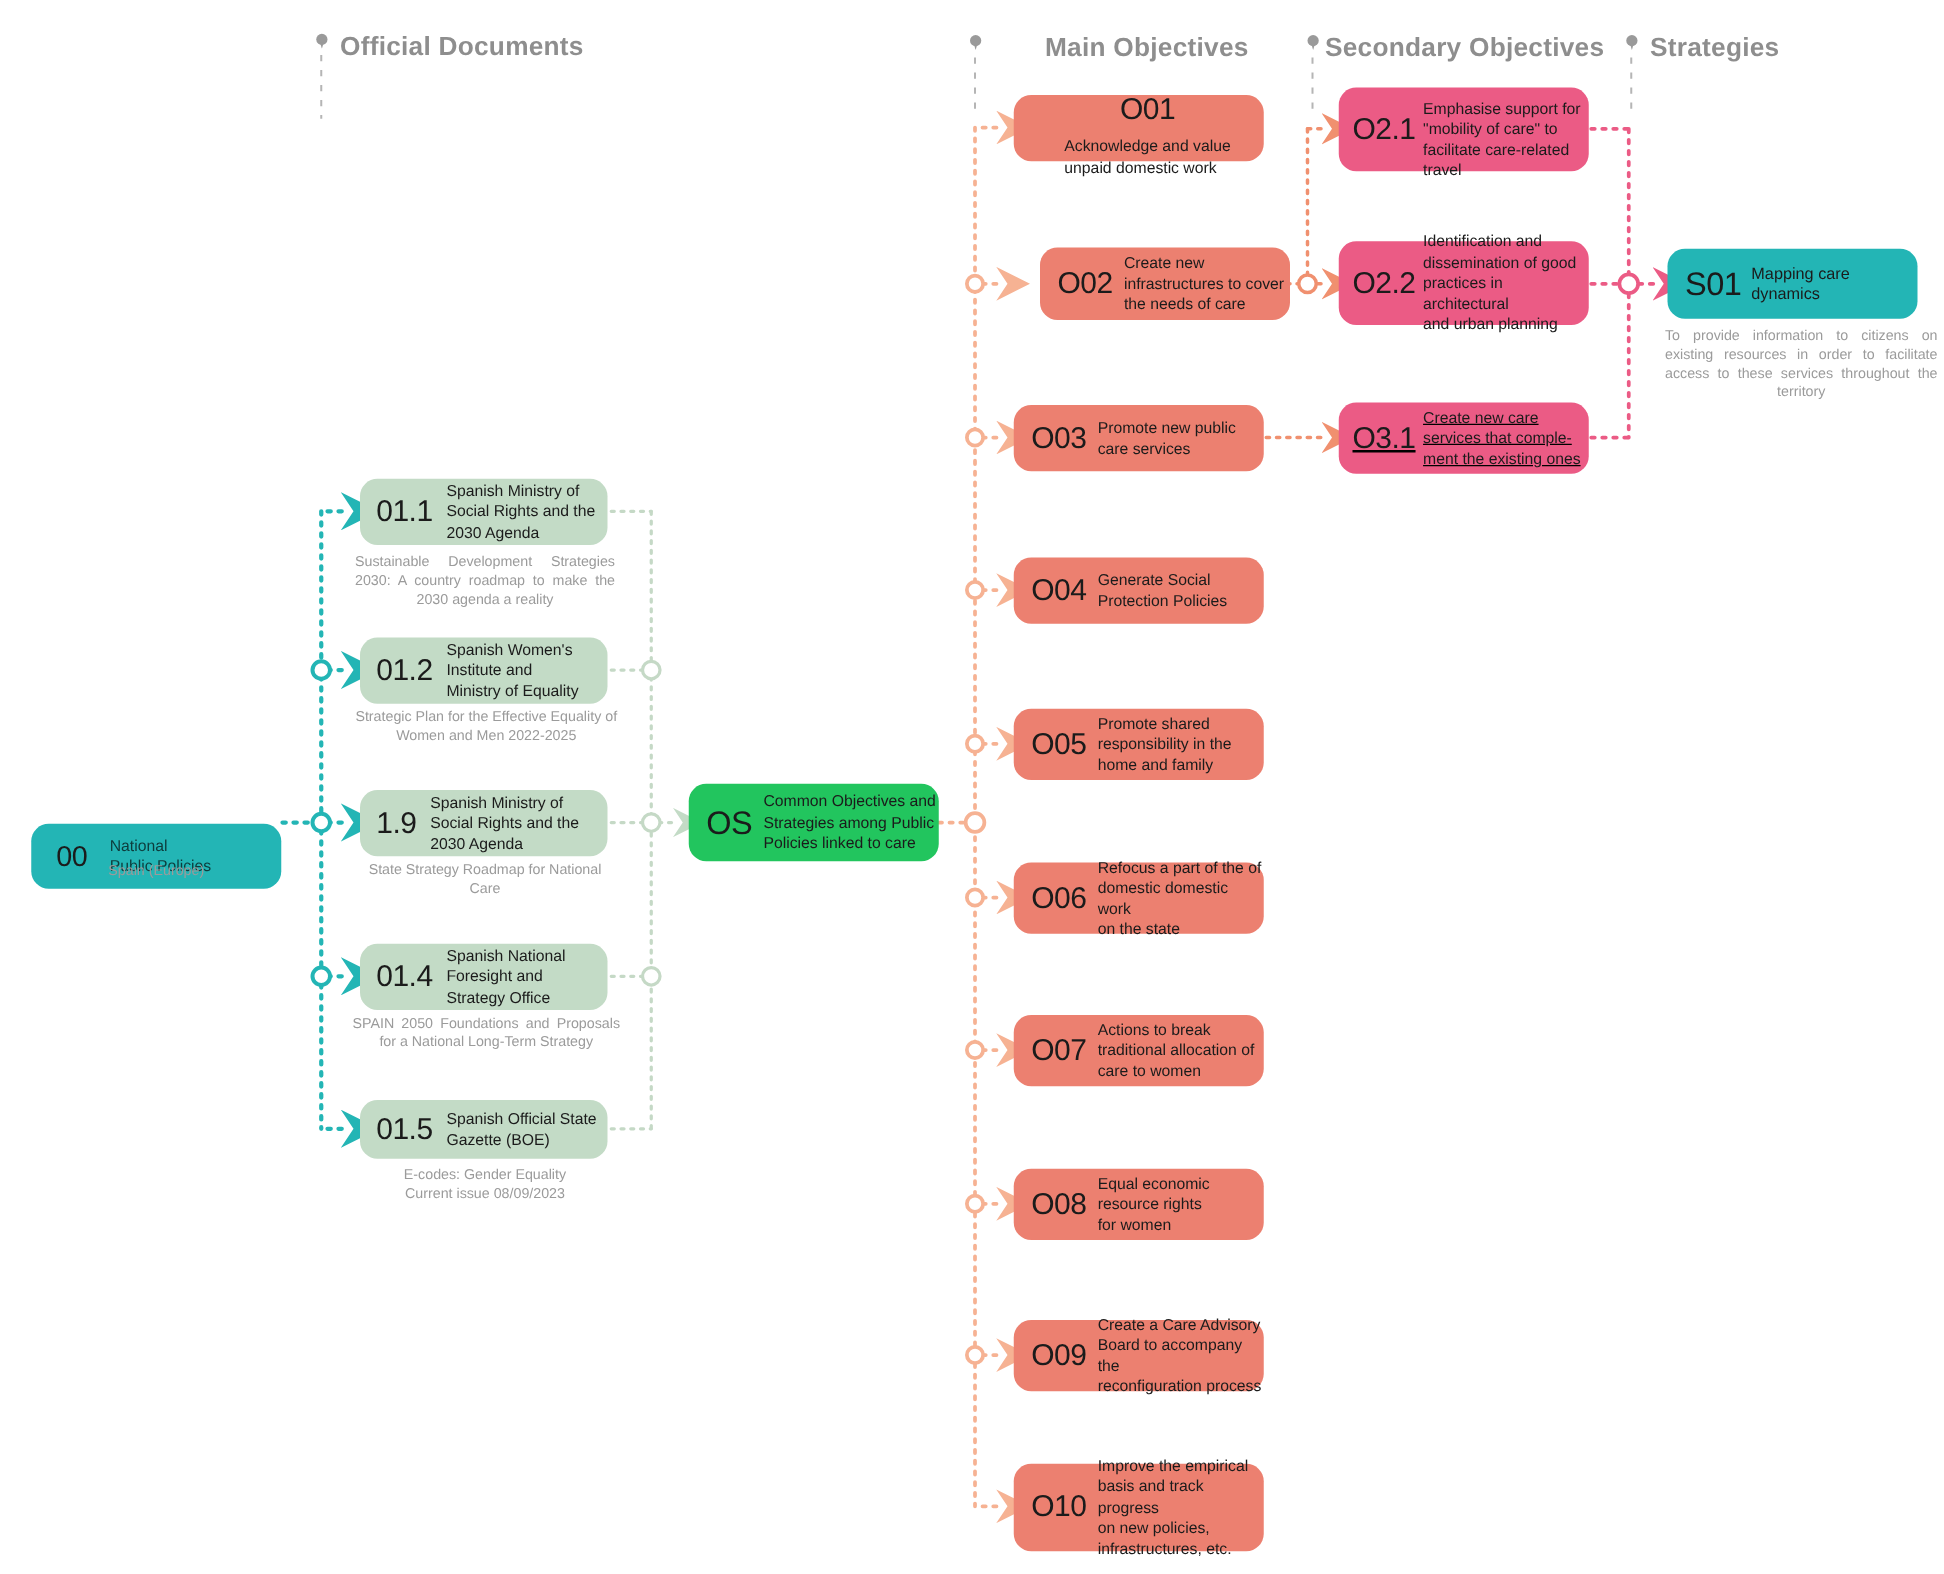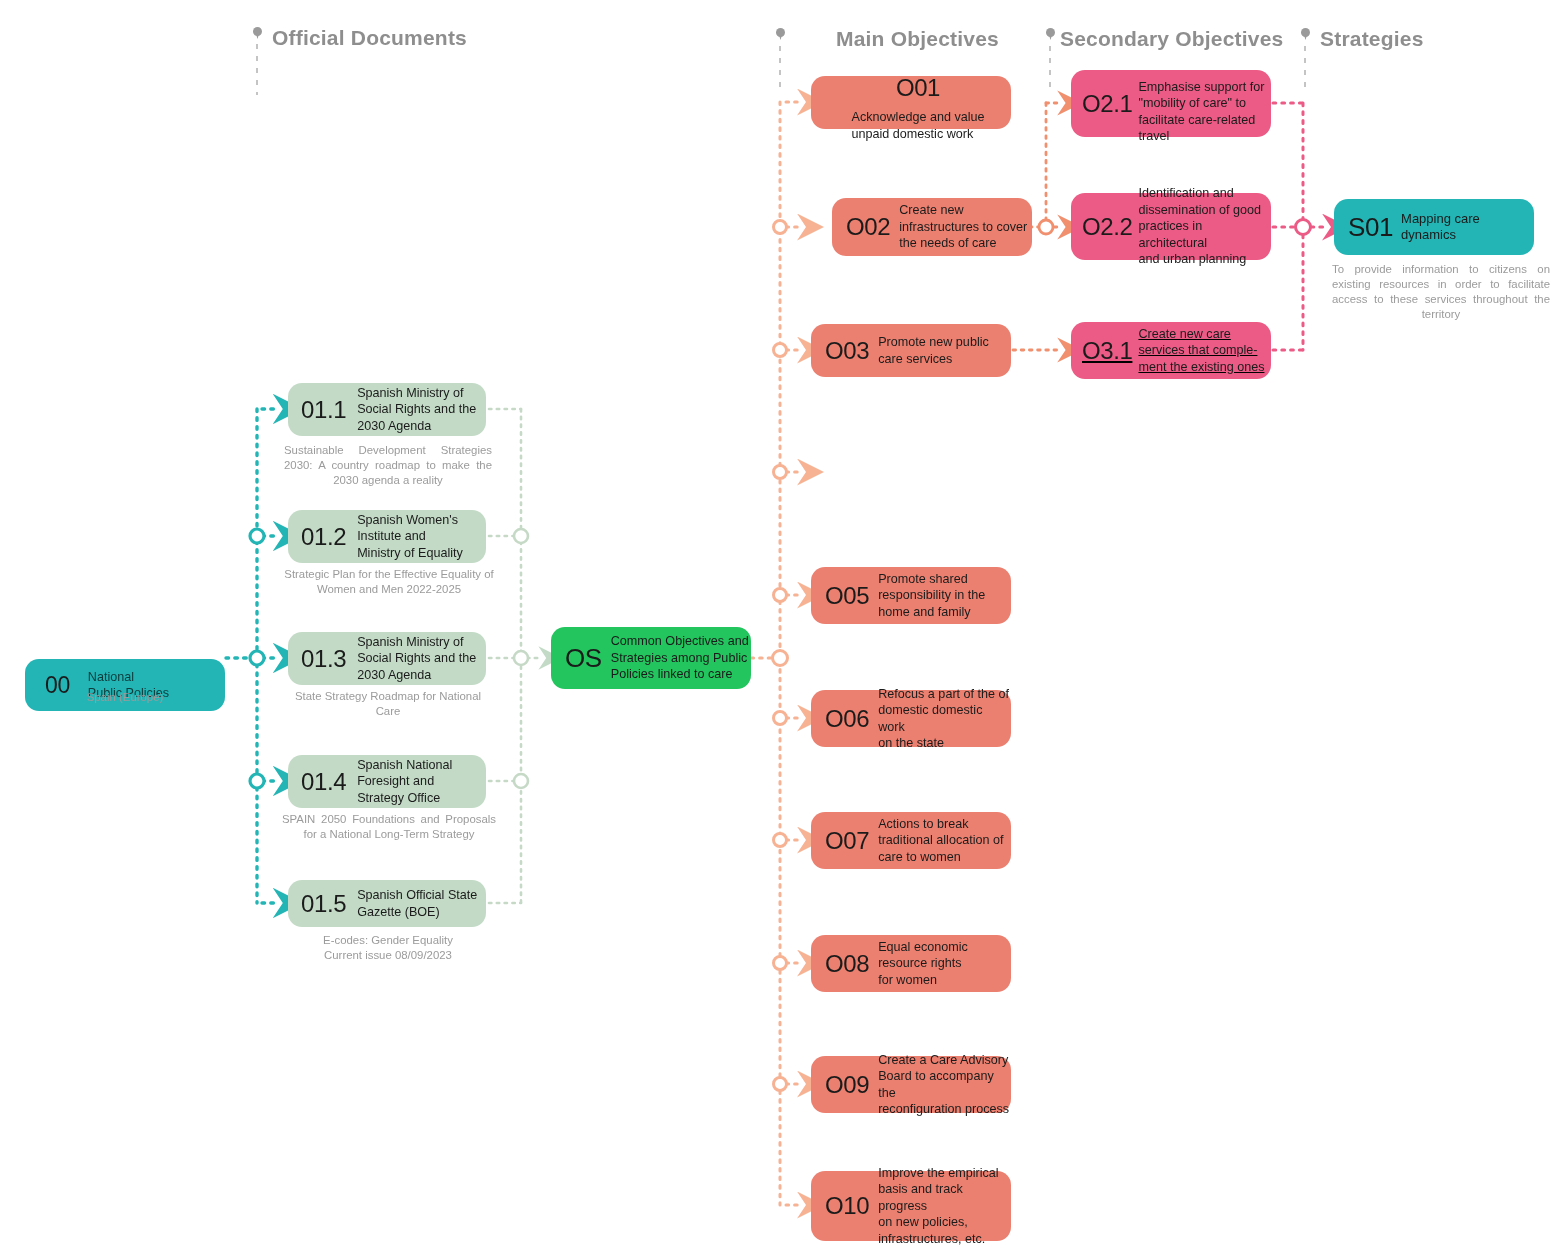--- a/index.html
+++ b/index.html
@@ -247,21 +247,21 @@
 
   <div class="node n-green doc-node" style="left:288px;top:510px;height:53px;">
     <span class="code">01.2</span>
     <span class="desc" style="white-space:pre-line;">Spanish Women's
 Institute and
 Ministry of Equality</span>
   </div>
   <div class="caption" style="left:282px;top:567px;width:214px;">Strategic Plan for the Effective Equality of Women and Men 2022-2025</div>
 
   <div class="node n-green doc-node" style="left:288px;top:632px;height:53px;">
-    <span class="code">01.3</span>
+    <span class="code">1.9</span>
     <span class="desc" style="white-space:pre-line;">Spanish Ministry of
 Social Rights and the
 2030 Agenda</span>
   </div>
   <div class="caption" style="left:286px;top:689px;width:204px;">State Strategy Roadmap for National Care</div>
 
   <div class="node n-green doc-node" style="left:288px;top:755px;height:53px;">
     <span class="code">01.4</span>
     <span class="desc" style="white-space:pre-line;">Spanish National
 Foresight and
@@ -292,20 +292,25 @@
   <div class="node n-salmon mo-node" style="left:832px;top:198px;height:58px;">
     <span class="code">O02</span>
     <span class="desc" style="white-space:pre-line;">Create new
 infrastructures to cover
 the needs of care</span>
   </div>
   <div class="node n-salmon mo-node" style="left:811px;top:324px;height:53px;">
     <span class="code">O03</span>
     <span class="desc" style="white-space:pre-line;">Promote new public
 care services</span>
+  </div>
+  <div class="node n-salmon mo-node" style="left:811px;top:446px;height:53px;">
+    <span class="code">O04</span>
+    <span class="desc" style="white-space:pre-line;">Generate Social
+Protection Policies</span>
   </div>
   <div class="node n-salmon mo-node" style="left:811px;top:567px;height:57px;">
     <span class="code">O05</span>
     <span class="desc" style="white-space:pre-line;">Promote shared
 responsibility in the
 home and family</span>
   </div>
   <div class="node n-salmon mo-node" style="left:811px;top:690px;height:57px;">
     <span class="code">O06</span>
     <span class="desc" style="white-space:pre-line;">Refocus a part of the of

